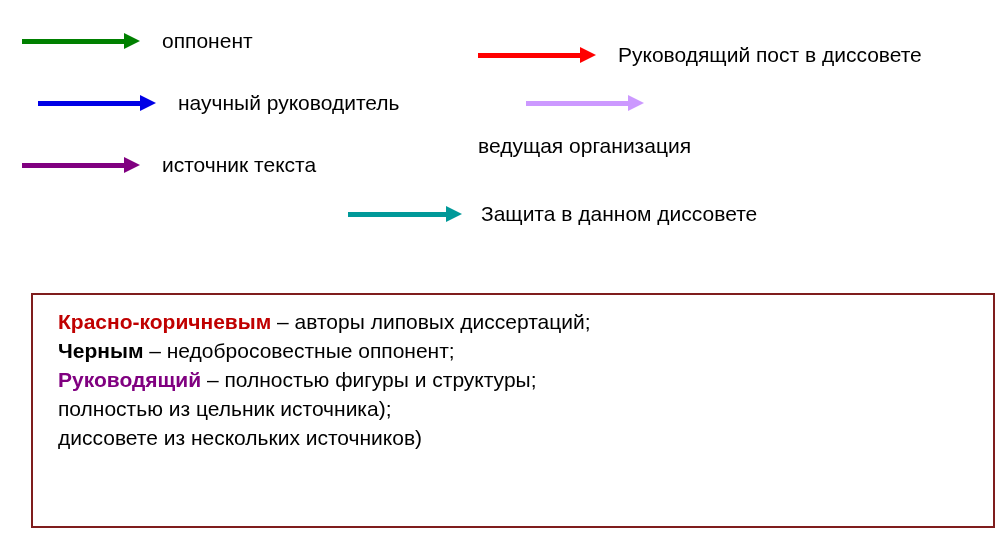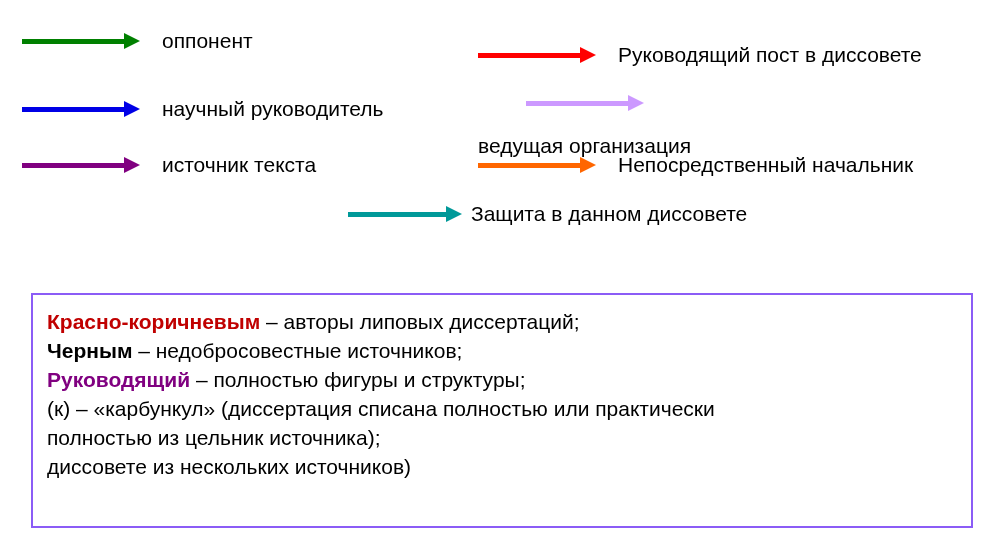--- a/index.html
+++ b/index.html
@@ -50,22 +50,22 @@
     font-size: 21px;
     color: #000000;
     white-space: nowrap;
   }
   .note-box {
     position: absolute;
     left: 31px;
     top: 293px;
     width: 910px;
     height: 207px;
-    border: 2px solid #8b5cf6;
-    padding: 12px 14px;
+    border: 2px solid #7f1d1d;
+    padding: 12px 25px;
     font-size: 21px;
     line-height: 29px;
     color: #000000;
   }
   .note-line { white-space: nowrap; }
   .term {
     font-weight: bold;
     color: var(--c, #000);
   }
 </style>
@@ -75,21 +75,21 @@
 <div class="canvas">
 
   <div class="legend-row" style="left:22px; top:28px;">
     <div class="arrow" style="--c: #008000;">
       <div class="shaft"></div>
       <div class="head"></div>
     </div>
     <div class="legend-label">оппонент</div>
   </div>
 
-  <div class="legend-row" style="left:22px; top:90px;margin-top:6px;">
+  <div class="legend-row" style="left:38px; top:90px;">
     <div class="arrow" style="--c: #0000E6;">
       <div class="shaft"></div>
       <div class="head"></div>
     </div>
     <div class="legend-label">научный руководитель</div>
   </div>
 
   <div class="legend-row" style="left:22px; top:152px;">
     <div class="arrow" style="--c: #800080;">
       <div class="shaft"></div>
@@ -107,44 +107,36 @@
   </div>
 
   <div class="legend-row" style="left:478px; top:94px;flex-direction:column;">
     <div class="arrow" style="--c: #CC99FF;">
       <div class="shaft"></div>
       <div class="head"></div>
     </div>
     <div class="legend-label">ведущая организация</div>
   </div>
 
-  <div class="legend-row" style="left:478px; top:152px;">
-    <div class="arrow" style="--c: #FF6600;">
-      <div class="shaft"></div>
-      <div class="head"></div>
-    </div>
-    <div class="legend-label">Непосредственный начальник</div>
-  </div>
 
-  <div class="legend-row" style="left:348px; top:201px; gap:9px;">
+  <div class="legend-row" style="left:348px; top:201px; gap:19px;">
     <div class="arrow" style="width: 114px; --c: #009999;">
       <div class="shaft" style="width:99px;"></div>
       <div class="head" style="left:98px;"></div>
     </div>
     <div class="legend-label">Защита в данном диссовете</div>
   </div>
 
   <div class="note-box">
     <div class="note-line">
       <span class="term" style="--c: #C00000;">Красно-коричневым</span><span> – авторы липовых диссертаций;</span>
     </div>
     <div class="note-line">
-      <span class="term" style="--c: #000000;">Черным</span><span> – недобросовестные источников;</span>
+      <span class="term" style="--c: #000000;">Черным</span><span> – недобросовестные оппонент;</span>
     </div>
     <div class="note-line">
       <span class="term" style="--c: #800080;">Руководящий</span><span> – полностью фигуры и структуры;</span>
     </div>
-    <div class="note-line">(к) – «карбункул» (диссертация списана полностью или практически</div>
     <div class="note-line">полностью из цельник источника);</div>
     <div class="note-line">диссовете из нескольких источников)</div>
   </div>
 
 </div>
 
 </body></html>

